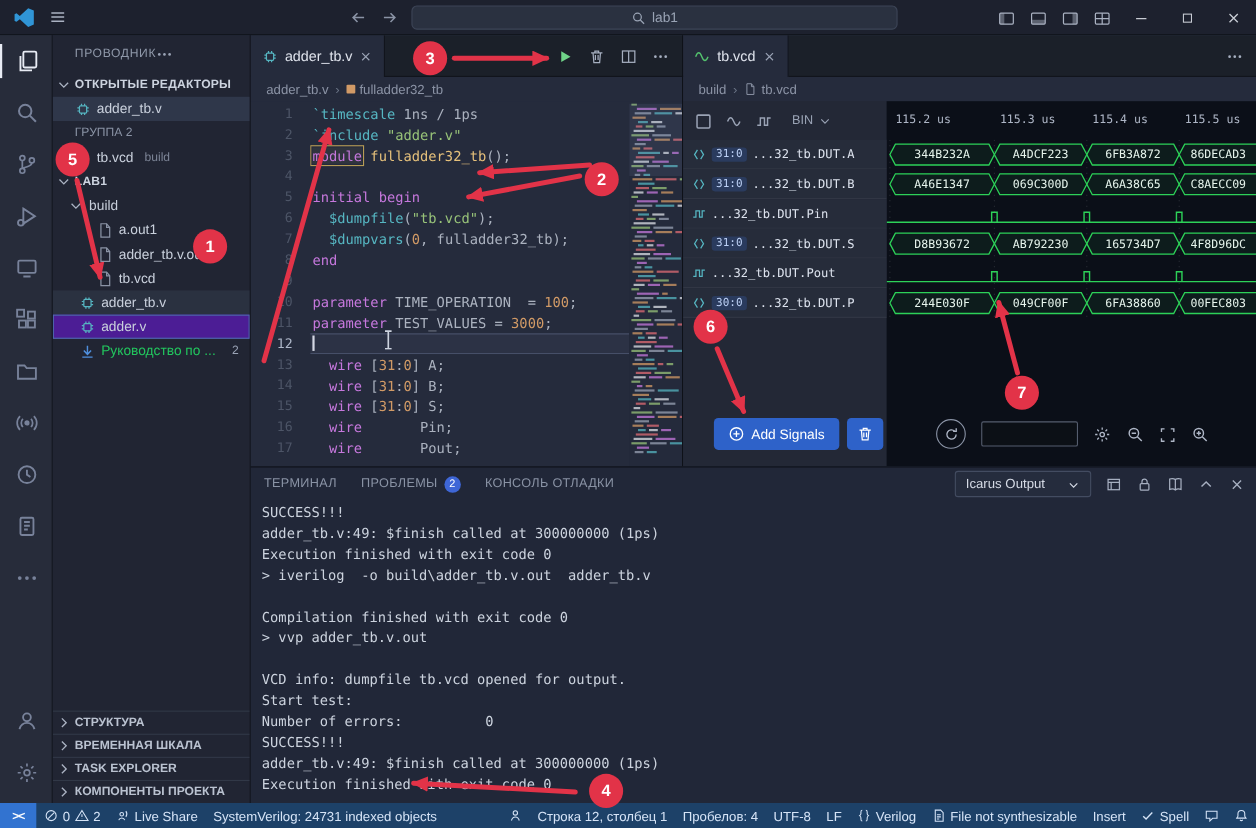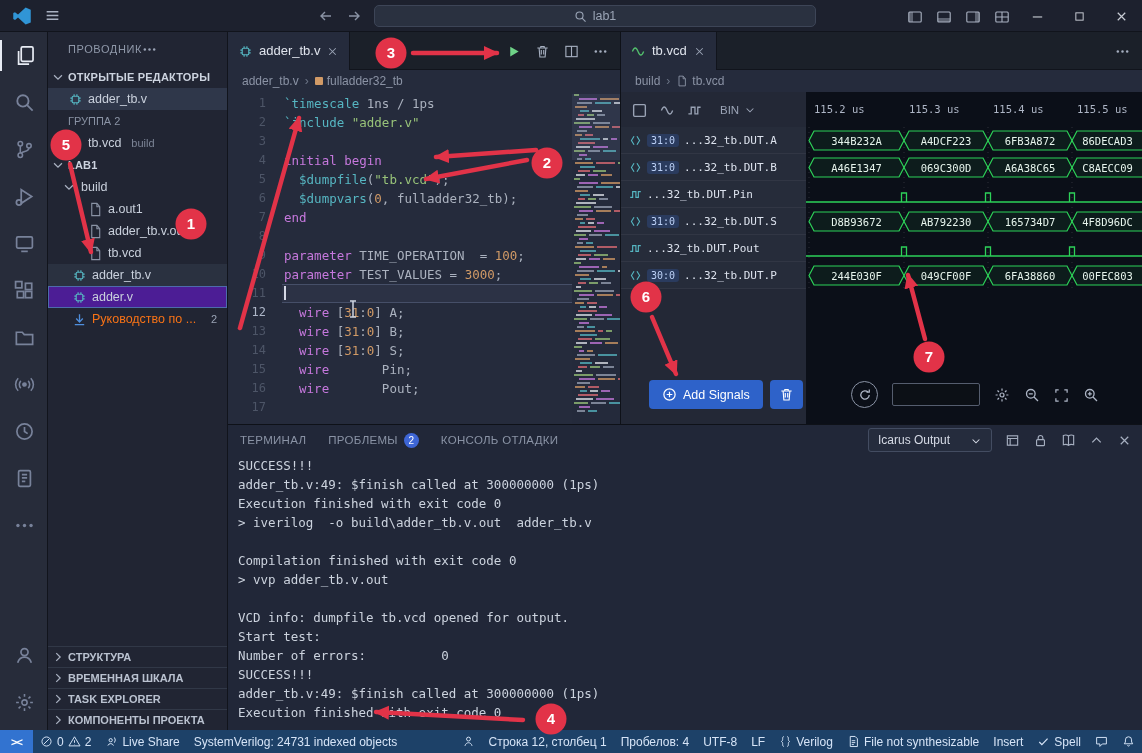--- a/index.html
+++ b/index.html
@@ -30,21 +30,21 @@
   .sb-title{height:34px;display:flex;align-items:center;padding:0 12px 0 20px;font-size:11px;letter-spacing:.6px;color:#8f98a9}
   .sb-title .ic{margin-left:auto;color:#9aa3b5}
   .section-row{height:22px;display:flex;align-items:center;gap:3px;font-weight:bold;font-size:11px;color:#ccd3df;padding-left:3px;letter-spacing:.2px}
   .group-label{height:22px;line-height:22px;padding-left:20px;font-size:11px;color:#8a93a5}
   .oe-item,.tree-item{height:22px;display:flex;align-items:center;gap:5px;padding-left:20px;font-size:12.5px;color:#c9d0dc;white-space:nowrap}
   .oe-item.active{background:#2f374a}
   .tree-item.hover{background:#2a3140}
   .tree-item.focus{background:#4c1d95;outline:1px solid #4d6bab;outline-offset:-1px}
   .desc{color:#7c8496;font-size:11px;margin-left:5px}
   .lbl{overflow:hidden;text-overflow:ellipsis}
-  .modified{color:#f97316}
+  .modified{color:#22c55e}
   .badge-num{margin-left:auto;margin-right:10px;font-size:11px;color:#9aa3b5}
   .tree-chev{color:#aab2c2}
   .fi-chip{color:#56b6c2}.fi-wave{color:#53c06d}.fi-file{color:#8a93a5}.fi-down{color:#4f8fde}
   #sb-bottom{position:absolute;left:0;right:0;bottom:0}
   .sb-bottom-row{height:21px;border-top:1px solid #313847;display:flex;align-items:center;gap:3px;font-size:11px;font-weight:bold;color:#bac2d0;padding-left:3px}
 
   
   .tabbar{position:absolute;left:0;top:0;right:0;height:38px;background:#1b2029;display:flex;align-items:center;border-bottom:1px solid #11141c}
   .tab{height:38px;display:flex;align-items:center;gap:6px;padding:0 10px;background:#252b3c;color:#dfe3ec;font-size:13px;border-right:1px solid #11141c}
   .tab .close{color:#9aa3b5}
@@ -498,20 +498,21 @@
           <div class="ln cur">12</div>
           <div class="ln">13</div>
           <div class="ln">14</div>
           <div class="ln">15</div>
           <div class="ln">16</div>
           <div class="ln">17</div>
         </div>
       <div id="code">
           <div class="cl"><span class="cy">`timescale</span><span class="fg"> 1ns / 1ps</span></div>
           <div class="cl"><span class="cy">`include</span><span class="fg"> </span><span class="gr">"adder.v"</span></div>
+          <div class="cl"><span class="pu box">module</span><span class="fg"> </span><span class="ye">fulladder32_tb</span><span class="fg">();</span></div>
           <div class="cl"></div>
           <div class="cl"><span class="pu">initial</span><span class="fg"> </span><span class="pu">begin</span></div>
           <div class="cl"><span class="fg">  </span><span class="cy">$dumpfile</span><span class="fg">(</span><span class="gr">"tb.vcd"</span><span class="fg">);</span></div>
           <div class="cl"><span class="fg">  </span><span class="cy">$dumpvars</span><span class="fg">(</span><span class="or">0</span><span class="fg">, fulladder32_tb);</span></div>
           <div class="cl"><span class="pu">end</span></div>
           <div class="cl"></div>
           <div class="cl"><span class="pu">parameter</span><span class="fg"> TIME_OPERATION  = </span><span class="or">100</span><span class="fg">;</span></div>
           <div class="cl"><span class="pu">parameter</span><span class="fg"> TEST_VALUES = </span><span class="or">3000</span><span class="fg">;</span></div>
           <div class="cl cur"><span class="caret"></span></div>
           <div class="cl"><span class="fg">  </span><span class="pu">wire</span><span class="fg"> [</span><span class="or">31</span><span class="fg">:</span><span class="or">0</span><span class="fg">] A;</span></div>

